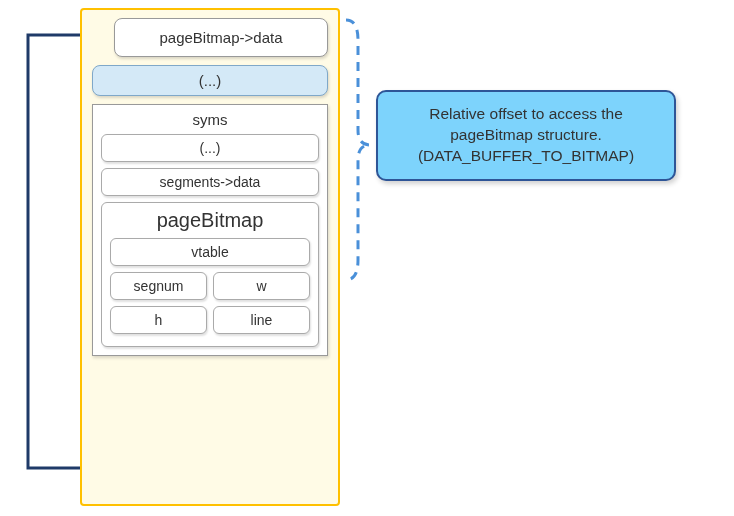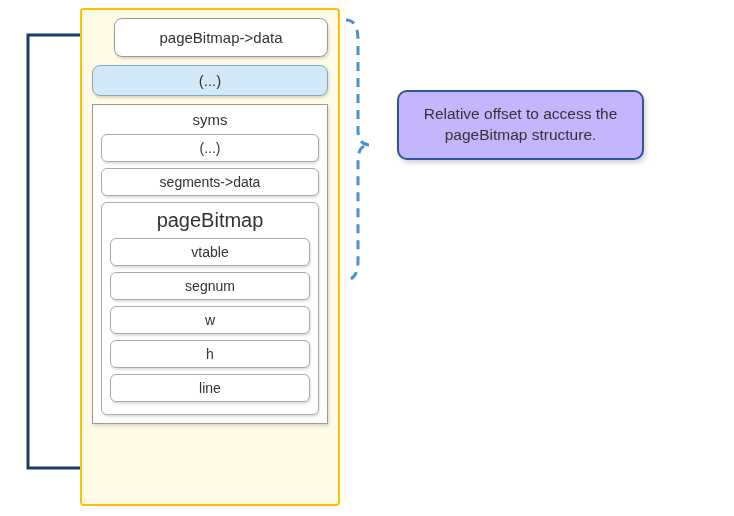--- a/index.html
+++ b/index.html
@@ -83,34 +83,33 @@
     .inner-sub-container > .sub-title {
       text-align: center;
       font-size: 20px;
       margin-bottom: 6px;
     }
     
     .row {
       display: flex;
       gap: 6px;
       margin-bottom: 6px;
-      flex-direction: column;
     }
     
     .row .inner-box {
       flex: 1;
       margin-bottom: 0;
     }
     
     .callout {
       position: absolute;
-      left: 397px;
+      left: 376px;
       top: 90px;
-      width: 247px;
-      background: #c4b5fd;
+      width: 300px;
+      background: #7dd3fc;
       border: 2.5px solid #2E5597;
       border-radius: 10px;
       padding: 12px 14px;
       text-align: center;
       font-size: 15.5px;
       line-height: 1.35;
       box-shadow: 2px 3px 5px rgba(0,0,0,0.18);
     }
     
     .brace-svg {
@@ -189,13 +188,14 @@
            L 18 120
            Q 18 135 30 135
            Q 18 135 18 150
            L 18 250
            Q 18 270 6 270" stroke="#4A90D9" stroke-width="3" stroke-dasharray="9,7" fill="none"></path>
 </svg>
 
 <div class="callout">
   <span>Relative offset to access the</span><br>
   <span>pageBitmap structure.</span><br>
+  <span>(DATA_BUFFER_TO_BITMAP)</span>
 </div>
 
 </body></html>

